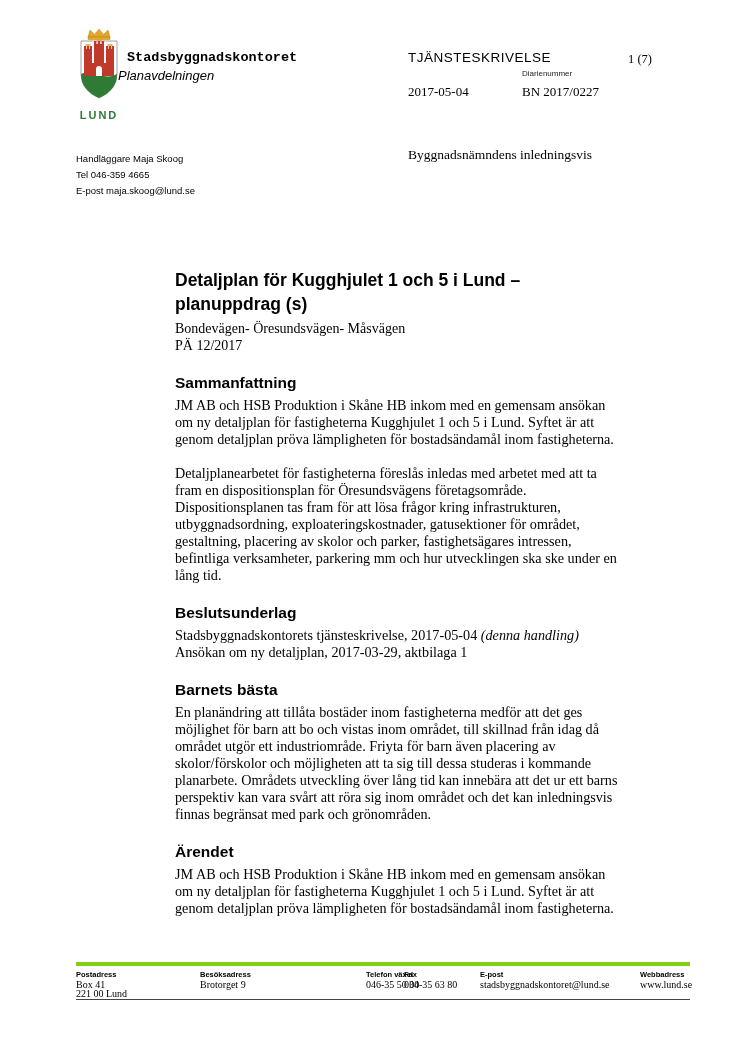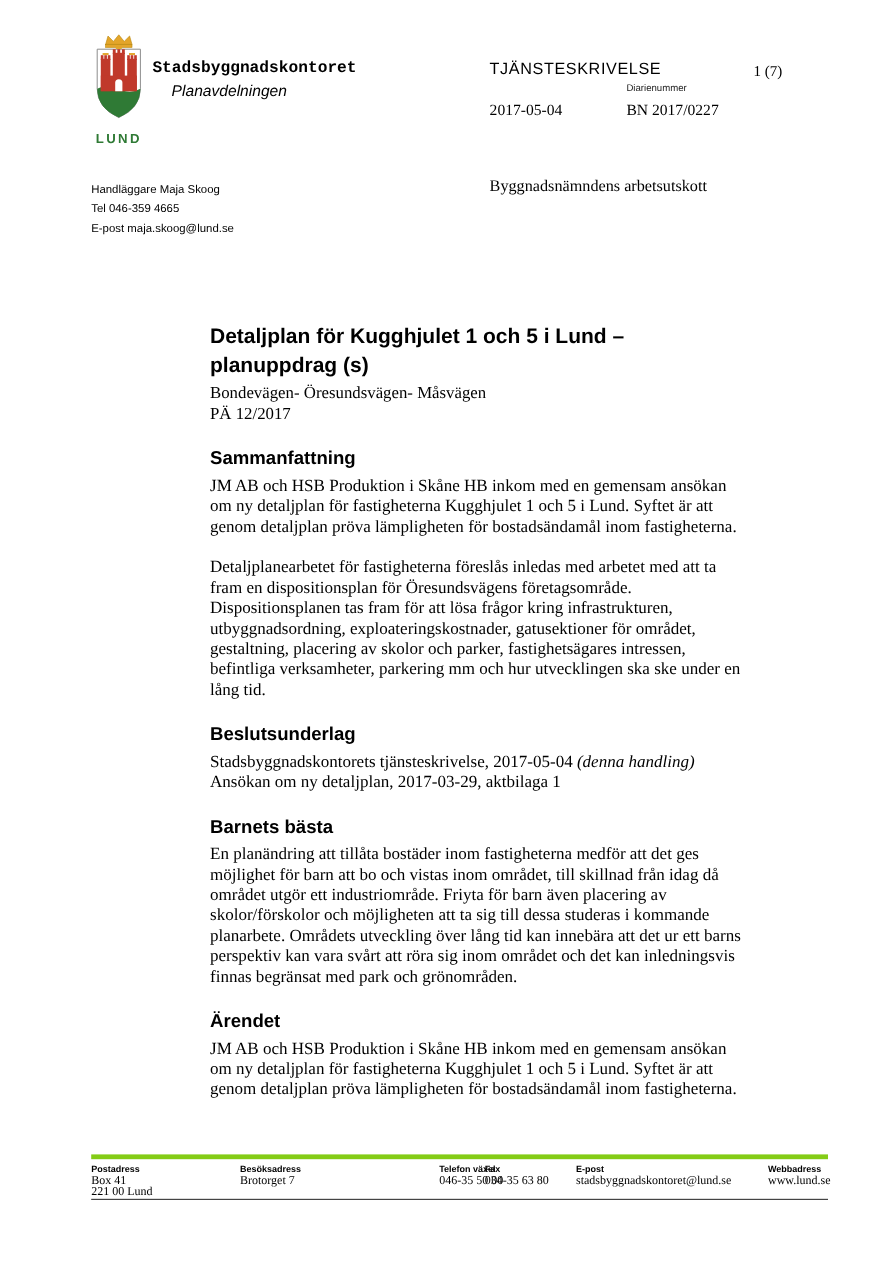--- a/index.html
+++ b/index.html
@@ -16,21 +16,21 @@
   .logo-wrap { left: 74px; top: 28px; width: 50px; text-align: center; }
   .logo-text {
     margin-top: 1px; font-family: "Liberation Sans", sans-serif;
     font-weight: bold; font-size: 11px; letter-spacing: 2px; color: #2f7a35;
   }
   .org-name {
     left: 127px; top: 50px; font-family: Liberation Mono, monospace;
     font-weight: bold; font-size: 13.5px;
   }
   .org-dept {
-    left: 143px; top: 68px; font-family: "Liberation Sans", sans-serif;
+    left: 118px; top: 68px; font-family: "Liberation Sans", sans-serif;
     font-style: italic; font-size: 13px;
   }
   .doc-type {
     left: 408px; top: 50px; font-family: "Liberation Sans", sans-serif;
     font-size: 13.5px; letter-spacing: 0.5px;
   }
   .page-num { left: 628px; top: 52px; font-size: 12.5px; }
   .dnr-label {
     left: 522px; top: 69px; font-family: "Liberation Sans", sans-serif;
     font-size: 8px; color: #222;
@@ -126,21 +126,21 @@
   <div class="abs dnr-label">Diarienummer</div>
   <div class="abs date-val">2017-05-04</div>
   <div class="abs dnr-val">BN 2017/0227</div>
 
   <div class="abs contact">
     <div>Handläggare Maja Skoog</div>
     <div>Tel 046-359 4665</div>
     <div>E-post maja.skoog@lund.se</div>
   </div>
 
-  <div class="abs recipient">Byggnadsnämndens arbetsutskott</div>
+  <div class="abs recipient">Byggnadsnämndens inledningsvis</div>
 
   <div class="abs main">
     <h1 class="doc-title">Detaljplan för Kugghjulet 1 och 5 i Lund – planuppdrag (s)</h1>
     <div class="subtitle">Bondevägen- Öresundsvägen- Måsvägen</div>
     <div class="subtitle">PÄ 12/2017</div>
 
     <h2 class="section-heading">Sammanfattning</h2>
     <p class="para">JM AB och HSB Produktion i Skåne HB inkom med en gemensam ansökan om ny detaljplan för fastigheterna Kugghjulet 1 och 5 i Lund. Syftet är att genom detaljplan pröva lämpligheten för bostadsändamål inom fastigheterna.</p>
     <p class="para">Detaljplanearbetet för fastigheterna föreslås inledas med arbetet med att ta fram en dispositionsplan för Öresundsvägens företagsområde. Dispositionsplanen tas fram för att lösa frågor kring infrastrukturen, utbyggnadsordning, exploateringskostnader, gatusektioner för området, gestaltning, placering av skolor och parker, fastighetsägares intressen, befintliga verksamheter, parkering mm och hur utvecklingen ska ske under en lång tid.</p>
 
@@ -156,21 +156,21 @@
   </div>
 
   <div class="abs footer">
     <div class="f-col fc1">
       <div class="f-label">Postadress</div>
       <div class="f-line">Box 41</div>
       <div class="f-line">221 00 Lund</div>
     </div>
     <div class="f-col fc2">
       <div class="f-label">Besöksadress</div>
-      <div class="f-line">Brotorget 7</div>
+      <div class="f-line">Brotorget 9</div>
     </div>
     <div class="f-col fc3">
       <div class="f-label">Telefon växel</div>
       <div class="f-line">046-35 50 00</div>
     </div>
     <div class="f-col fc4">
       <div class="f-label">Fax</div>
       <div class="f-line">034-35 63 80</div>
     </div>
     <div class="f-col fc5">

